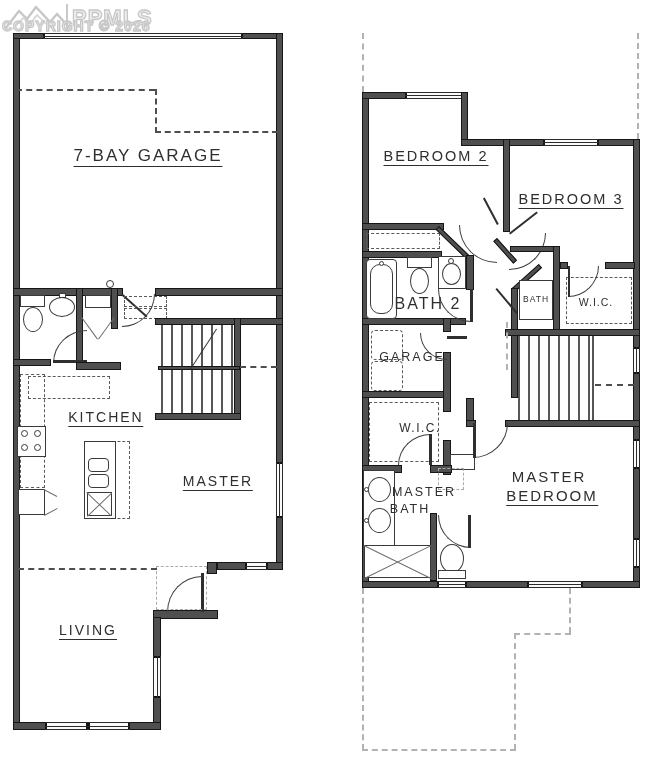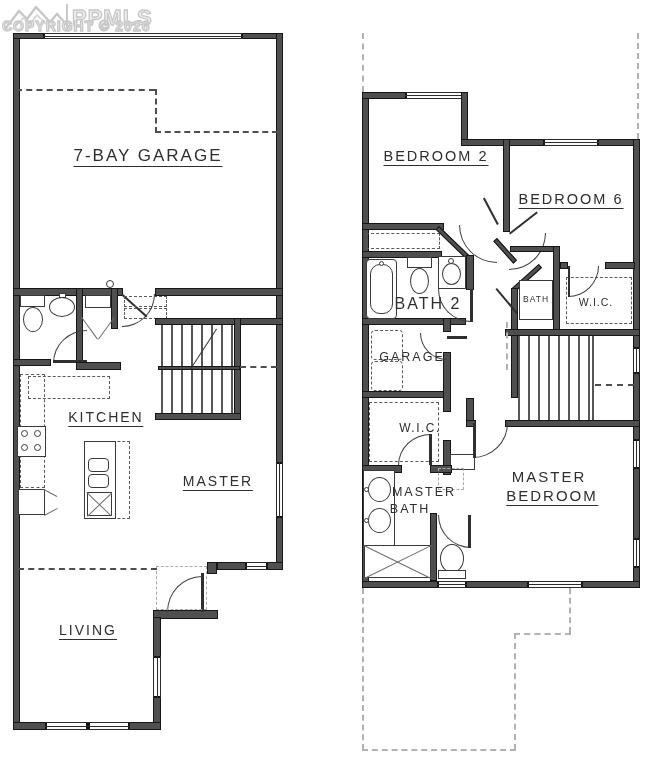--- a/index.html
+++ b/index.html
@@ -241,21 +241,21 @@
     <div class="arc" style="left:473px;top:423px;width:35px;height:35px;border-radius:0 0 100% 0;border-width:0 1.4px 1.4px 0"></div>
     <div class="leaf" style="left:473px;top:423px;width:3px;height:35px"></div>
 
     <div class="ldv" style="left:362px;top:588px;height:162px"></div>
     <div class="ldh" style="left:362px;top:749px;width:154px"></div>
     <div class="ldv" style="left:514px;top:633px;height:117px"></div>
     <div class="ldh" style="left:514px;top:633px;width:57px"></div>
     <div class="ldv" style="left:569px;top:588px;height:45px"></div>
 
     <div class="lbl" style="left:436px;top:148px;font-size:14.5px"><span class="u">BEDROOM 2</span></div>
-    <div class="lbl" style="left:571px;top:191px;font-size:14.5px"><span class="u">BEDROOM 6</span></div>
+    <div class="lbl" style="left:571px;top:191px;font-size:14.5px"><span class="u">BEDROOM 3</span></div>
     <div class="lbl" style="left:428px;top:295px;font-size:16px">BATH 2</div>
     <div class="lbl" style="left:412px;top:350px;font-size:12.5px">GARAGE</div>
     <div class="lbl" style="left:536px;top:294px;font-size:8.5px;letter-spacing:1px">BATH</div>
     <div class="lbl" style="left:596px;top:296px;font-size:10.5px;letter-spacing:1px">W.I.C.</div>
     <div class="lbl" style="left:420px;top:421px;font-size:12px;letter-spacing:1.5px">W.I.C.</div>
     <div class="lbl" style="left:424px;top:485px;font-size:12.5px">MASTER</div>
     <div class="lbl" style="left:410px;top:502px;font-size:12.5px">BATH</div>
     <div class="lbl" style="left:549px;top:468px;font-size:15px">MASTER</div>
     <div class="lbl" style="left:552px;top:487px;font-size:15px"><span class="u">BEDROOM</span></div>
   </div>

